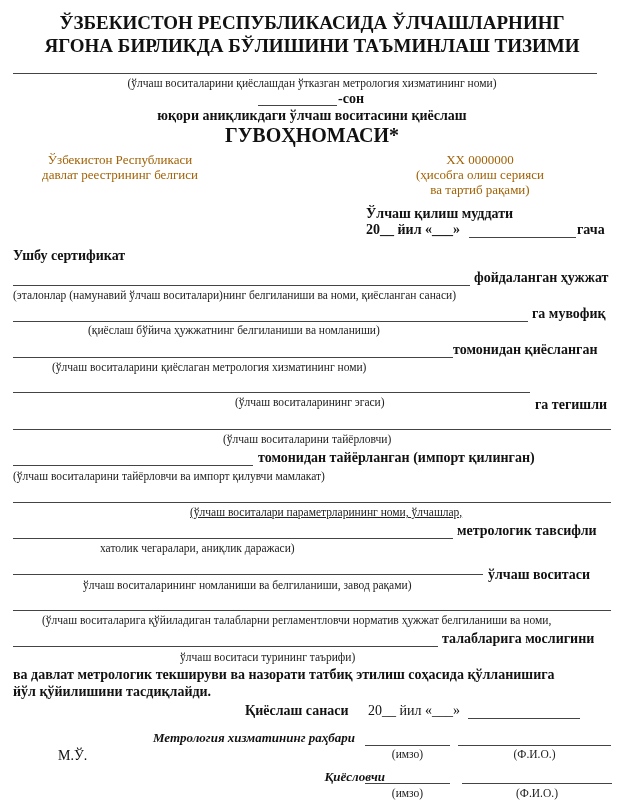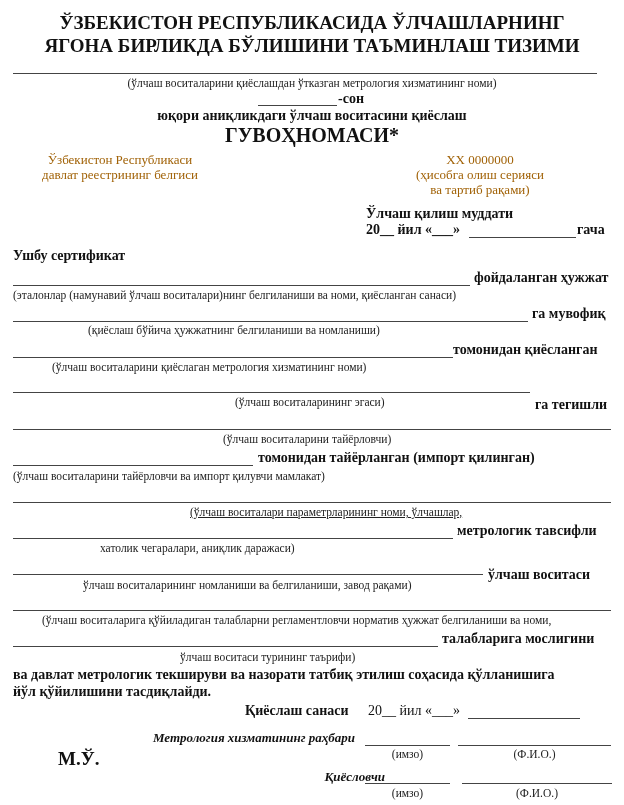--- a/index.html
+++ b/index.html
@@ -92,19 +92,19 @@
 <div class="abs bold14" style="left:245px; top:703px;">Қиёслаш санаси</div>
 <div class="abs" style="left:368px; top:703px; font-size:14px;">20__ йил «___»</div>
 <div class="hline" style="left:468px; width:112px; top:718px;"></div>
 
 <div class="abs ital" style="left:0; width:355px; text-align:right; top:730px;">Метрология хизматининг раҳбари</div>
 <div class="hline" style="left:365px; width:85px; top:745px;"></div>
 <div class="hline" style="left:458px; width:153px; top:745px;"></div>
 <div class="abs small center" style="left:365px; width:85px; top:748px;">(имзо)</div>
 <div class="abs small center" style="left:458px; width:153px; top:748px;">(Ф.И.О.)</div>
 
-<div class="abs" style="left:58px; top:748px; font-weight:bold; font-size:19px;">М.Ў.</div>
+<div class="abs" style="left:58px; top:748px; font-weight:normal; font-size:14px;">М.Ў.</div>
 
 <div class="abs ital" style="left:0; width:355px; text-align:right; top:769px;padding-left:30px;">Қиёсловчи</div>
 <div class="hline" style="left:365px; width:85px; top:783px;"></div>
 <div class="hline" style="left:462px; width:150px; top:783px;"></div>
 <div class="abs small center" style="left:365px; width:85px; top:787px;">(имзо)</div>
 <div class="abs small center" style="left:462px; width:150px; top:787px;">(Ф.И.О.)</div>
 
 </body></html>

